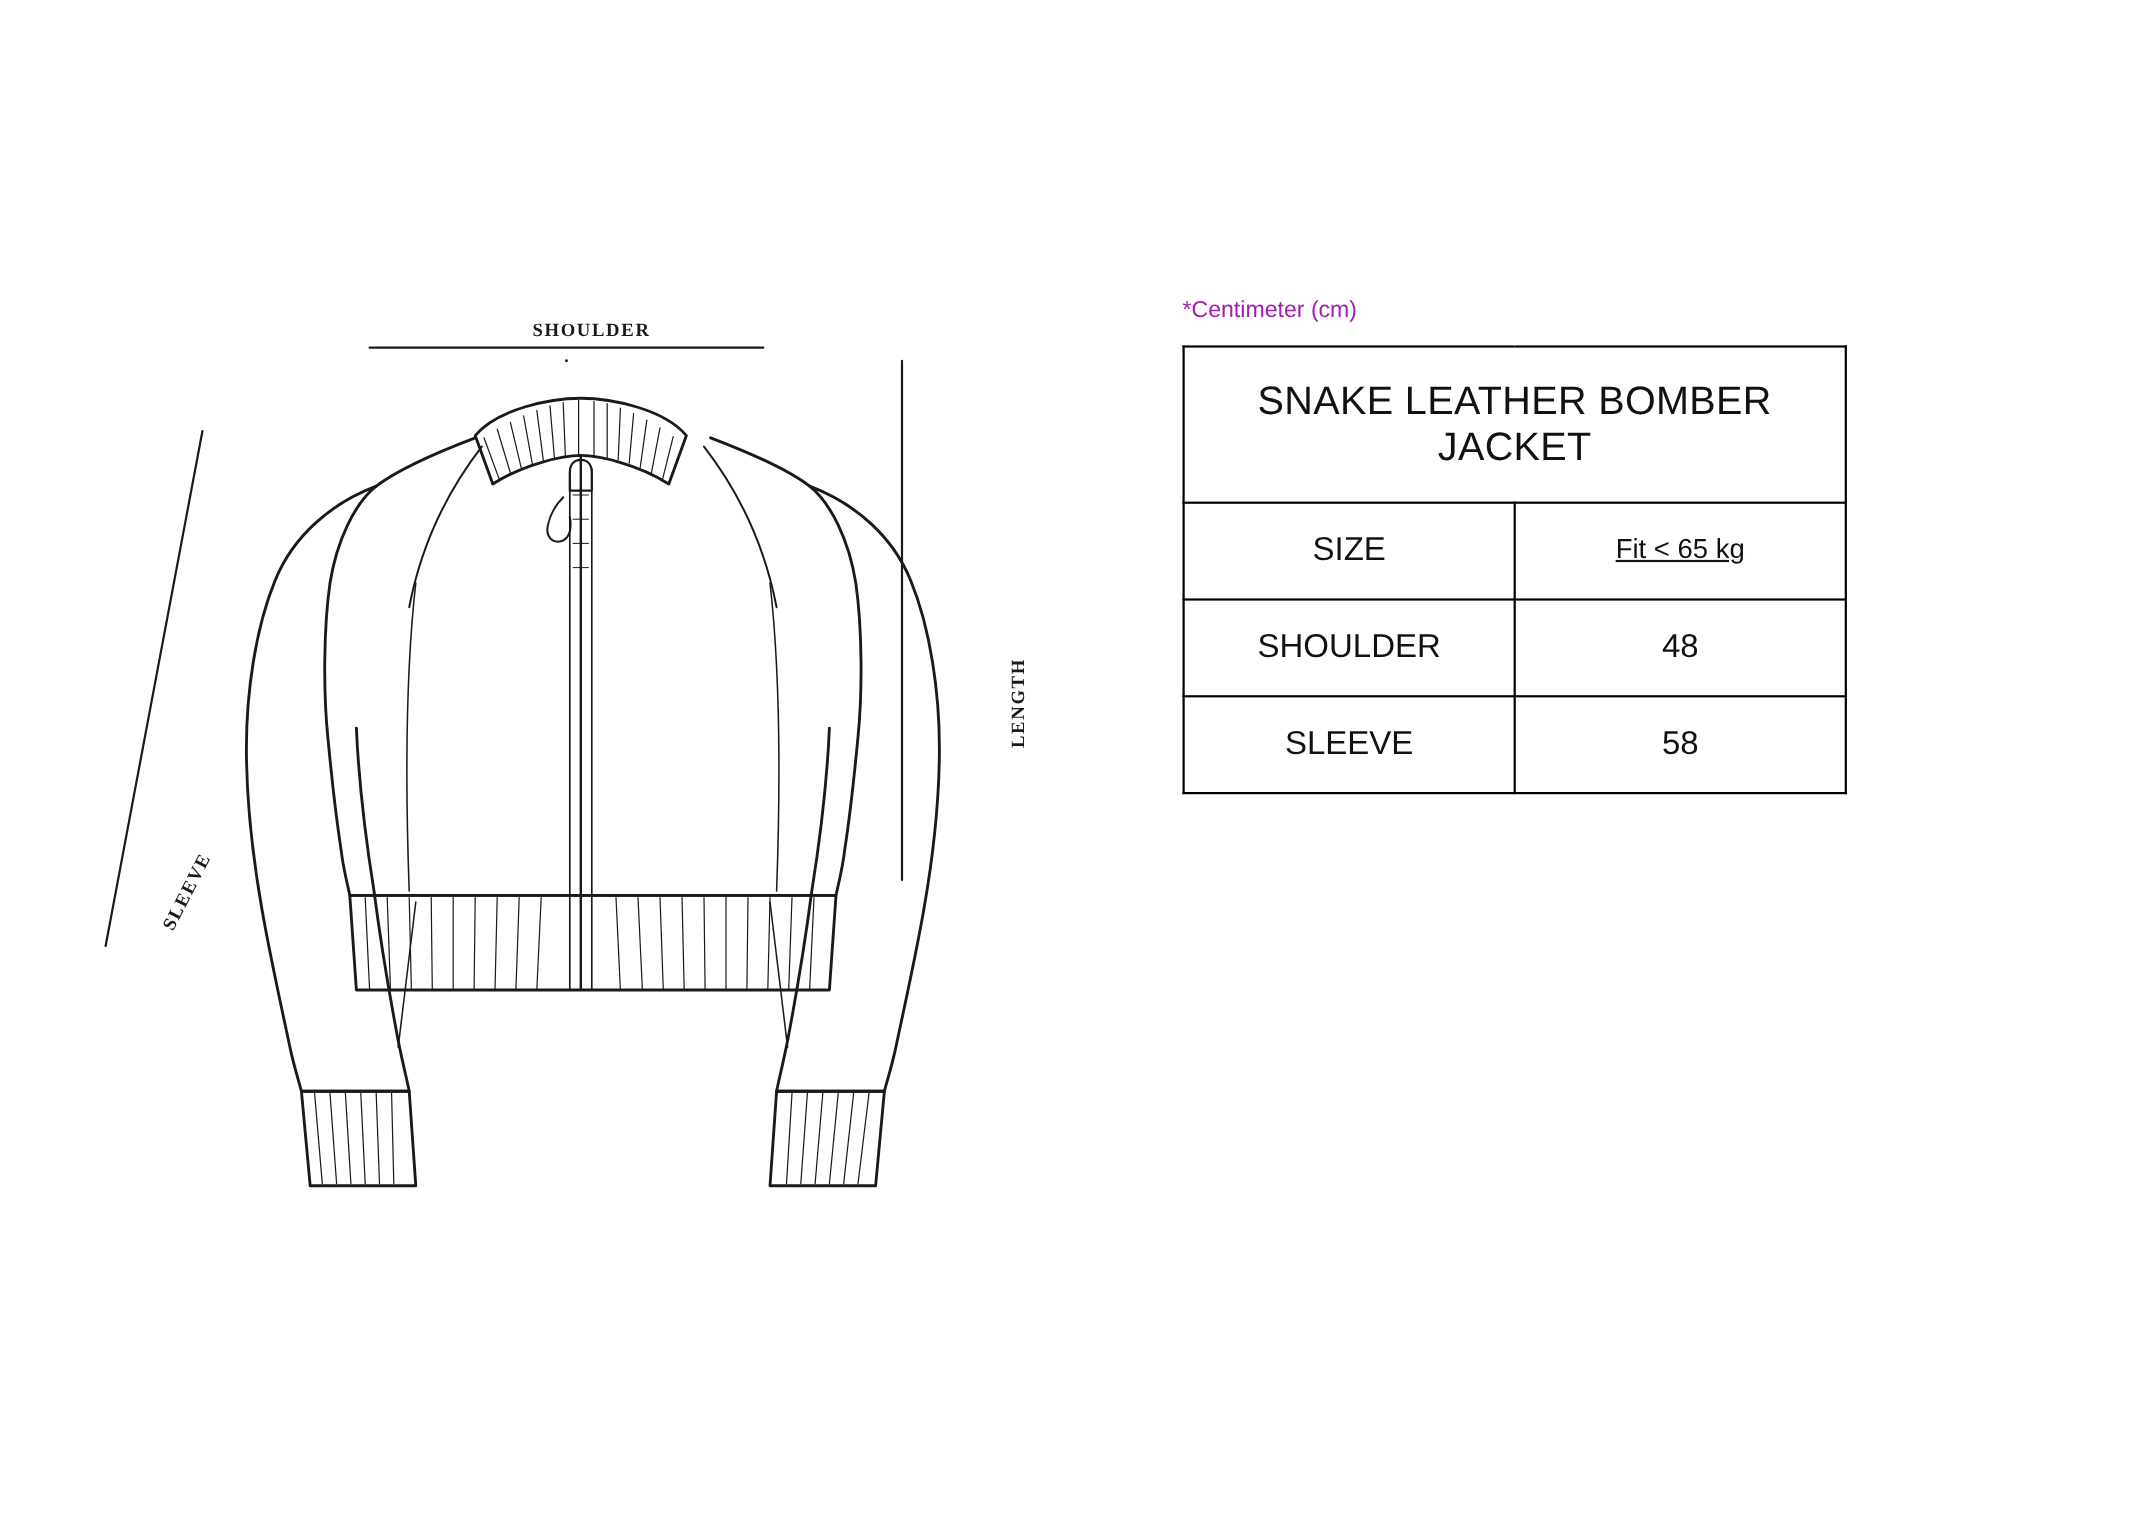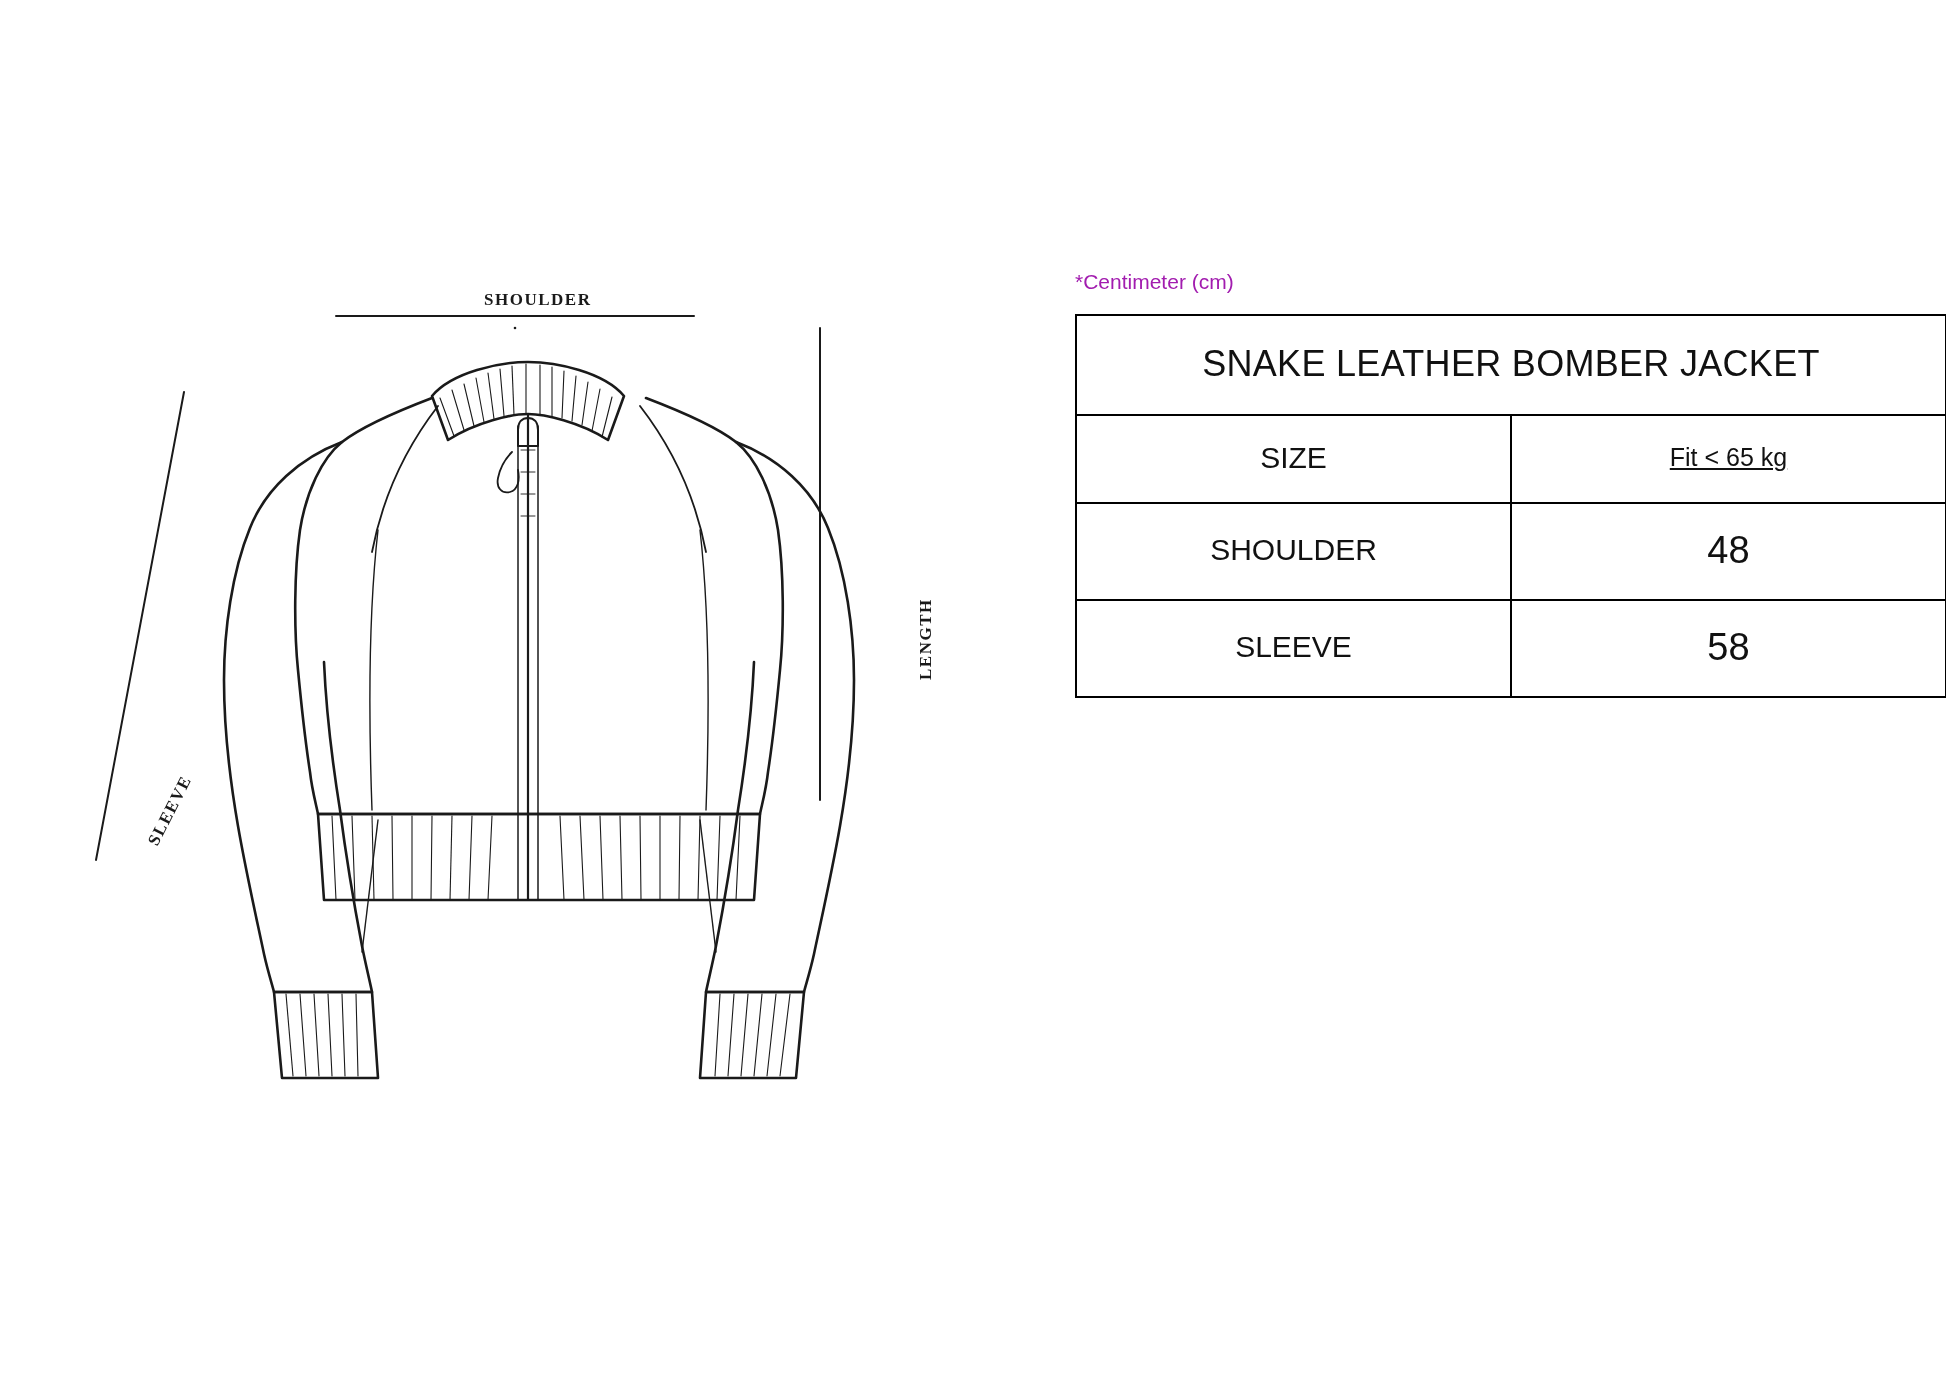--- a/index.html
+++ b/index.html
@@ -64,42 +64,42 @@
   }
   .unit-note {
     font-size: 21px;
     color: #a21caf;
     line-height: 1.32;
     font-family: "Liberation Sans", sans-serif;
   }
   #size-table {
     margin-top: 18px;
     border-collapse: collapse;
-    width: 872px;
+    width: 604px;
     table-layout: fixed;
   }
   #size-table td {
     border: 2.2px solid #000;
     text-align: center;
     color: #111;
     font-family: "Liberation Sans", sans-serif;
   }
   .table-title {
     font-size: 36px;
     padding: 27px 6px 29px 6px;
     letter-spacing: 0.3px;
   }
   .col-label {
     width: 215px;
     font-size: 30px;
     padding: 25px 4px 27px 4px;
     margin-top: 32px;
   }
   .col-value {
-    font-size: 38px;
+    font-size: 30px;
     padding: 25px 4px 27px 4px;
   }
   .fit-value {
     font-size: 25px;
     text-decoration: underline;
   }
 </style>
 </head>
 <body>
 

